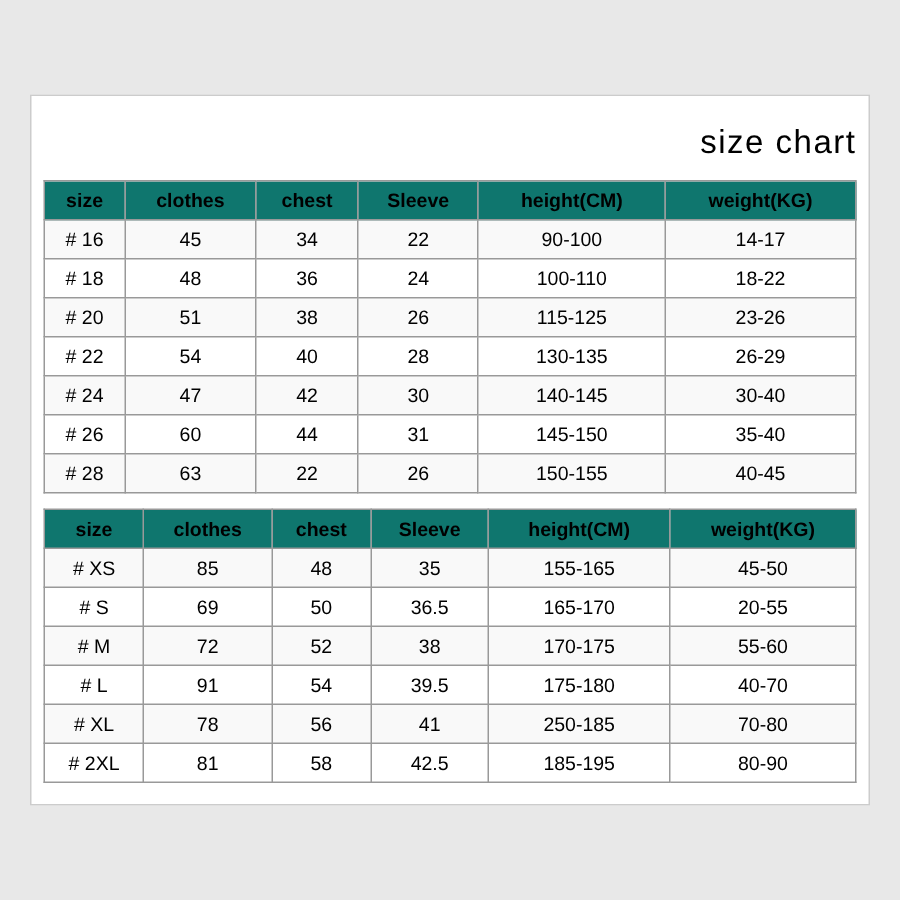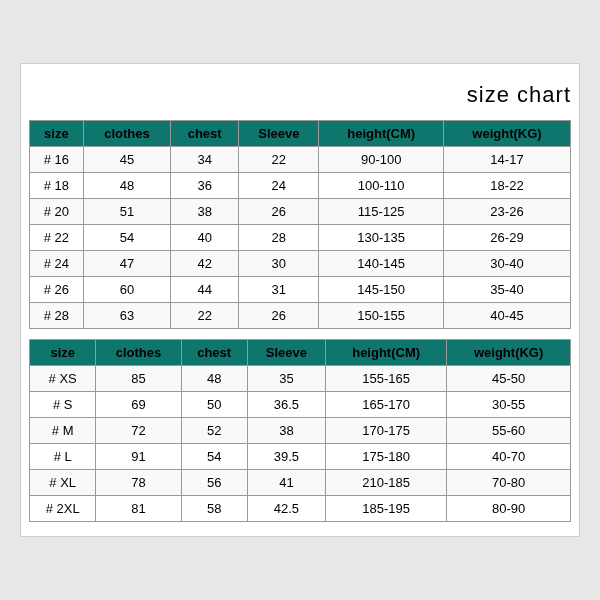--- a/index.html
+++ b/index.html
@@ -145,21 +145,21 @@
           <td>35</td>
           <td>155-165</td>
           <td>45-50</td>
         </tr>
         <tr>
           <td># S</td>
           <td>69</td>
           <td>50</td>
           <td>36.5</td>
           <td>165-170</td>
-          <td>30-55</td>
+          <td>20-55</td>
         </tr>
         <tr>
           <td># M</td>
           <td>72</td>
           <td>52</td>
           <td>38</td>
           <td>170-175</td>
           <td>55-60</td>
         </tr>
         <tr>
@@ -168,21 +168,21 @@
           <td>54</td>
           <td>39.5</td>
           <td>175-180</td>
           <td>40-70</td>
         </tr>
         <tr>
           <td># XL</td>
           <td>78</td>
           <td>56</td>
           <td>41</td>
-          <td>210-185</td>
+          <td>250-185</td>
           <td>70-80</td>
         </tr>
         <tr>
           <td># 2XL</td>
           <td>81</td>
           <td>58</td>
           <td>42.5</td>
           <td>185-195</td>
           <td>80-90</td>
         </tr>

